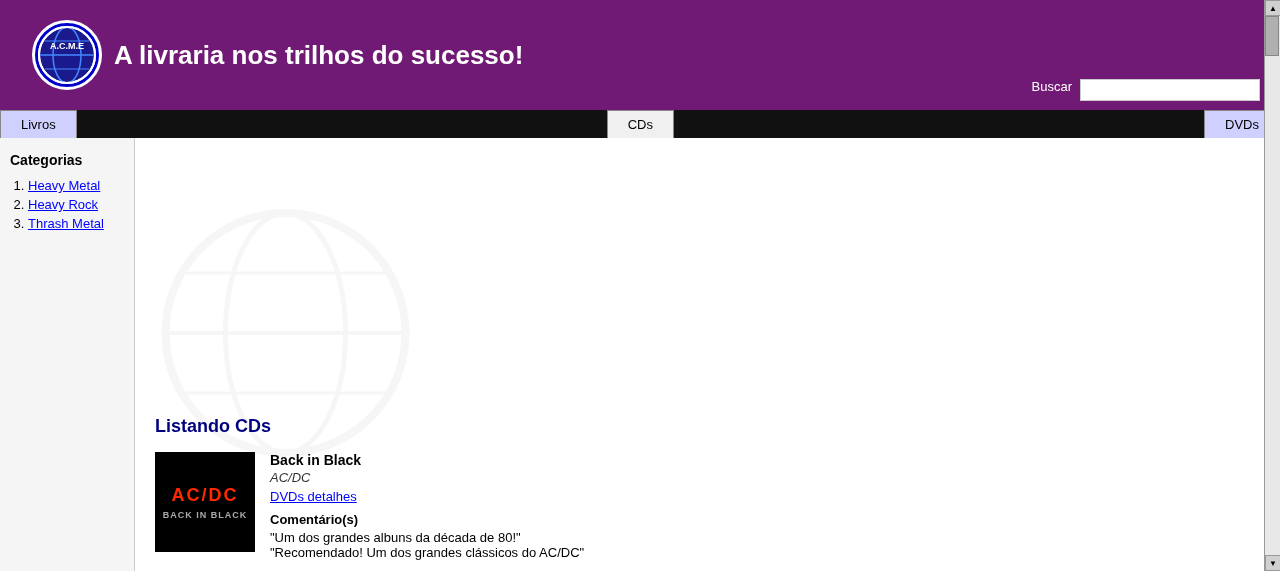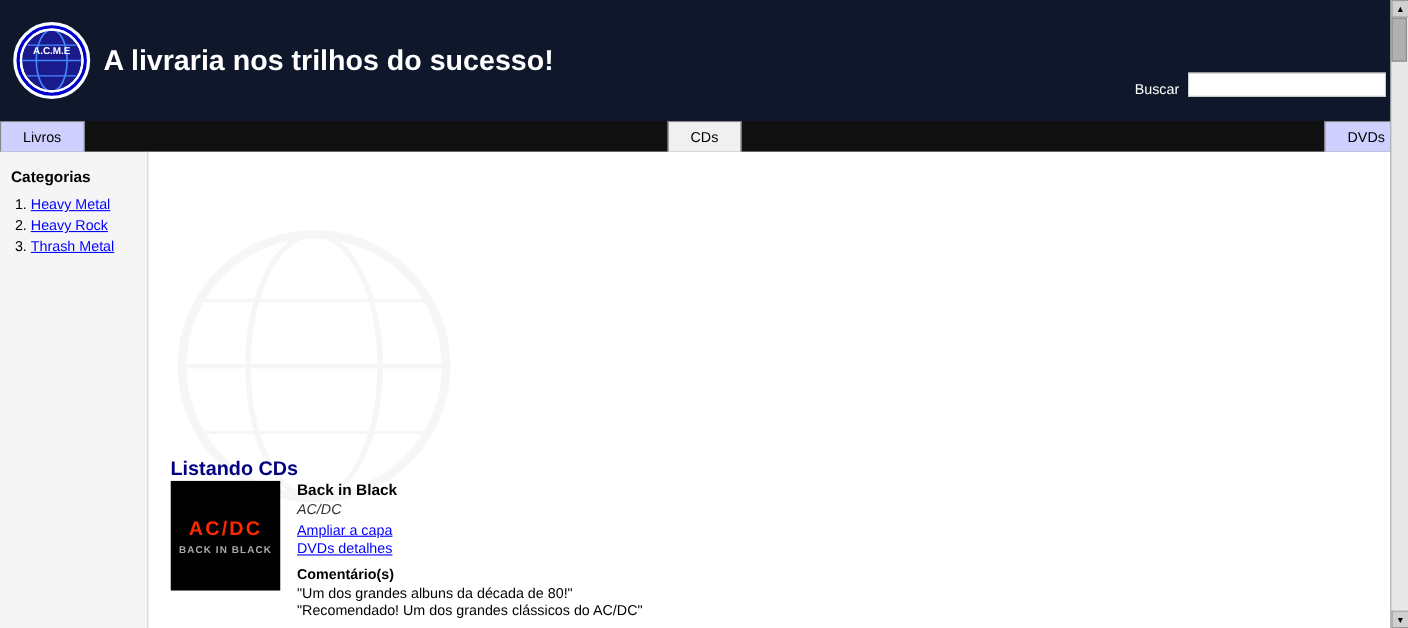--- a/index.html
+++ b/index.html
@@ -1,21 +1,21 @@
 <!DOCTYPE html>
 <html><head>
   <meta charset="utf-8">
   <style>
     * { margin: 0; padding: 0; box-sizing: border-box; }
     body { font-family: Arial, sans-serif; font-size: 13px; background: #fff; }
 
     
     #header {
-      background: #0f172a;
-      padding: 10px 12px;
+      background: #701a75;
+      padding: 10px 32px;
       display: flex;
       align-items: center;
       min-height: 110px;
       position: relative;
     }
     #header-logo {
       width: 70px;
       height: 70px;
       border-radius: 50%;
       background: #0000cc;
@@ -28,23 +28,23 @@
     }
     #header-title {
       color: #fff;
       font-size: 26px;
       font-weight: bold;
       margin-left: 12px;
     }
     #search-area {
       position: absolute;
       right: 20px;
-      bottom: 22px;
-      display: flex;
-      align-items: flex-end;
+      bottom: 9px;
+      display: flex;
+      align-items: flex-start;
       gap: 8px;
     }
     #search-label {
       color: #fff;
       font-size: 13px;
     }
     #search-input {
       width: 180px;
       height: 22px;
       border: 1px solid #ccc;
@@ -107,20 +107,21 @@
     #content {
       flex: 1;
       padding: 15px 20px;
       background: #fff;
       position: relative;
     }
     #content-title {
       font-size: 18px;
       font-weight: bold;
       color: #000080;
+      margin-bottom: 15px;
     }
 
     
     .cd-item {
       display: flex;
       gap: 15px;
       padding-bottom: 15px;
       margin-bottom: 0;
       border-bottom: 1px solid #ccc;
       margin-bottom: 15px;
@@ -313,21 +314,20 @@
     <div class="cd-item">
       <div class="cd-cover">
         <div class="cover-backinblack">
           <div class="acdc">AC/DC</div>
           <div class="bib">BACK IN BLACK</div>
         </div>
       </div>
       <div class="cd-info">
         <div class="cd-title">Back in Black</div>
         <div class="cd-artist">AC/DC</div>
-        <a href="#" class="cd-link">Ampliar a capa</a>
         <a href="#" class="cd-link">DVDs detalhes</a>
         <div class="cd-comments-section">
           <div class="cd-comments-label">Comentário(s)</div>
           <div class="cd-comment">"Um dos grandes albuns da década de 80!"</div>
           <div class="cd-comment">"Recomendado! Um dos grandes clássicos do AC/DC"</div>
         </div>
       </div>
     </div>
 
   </div>

